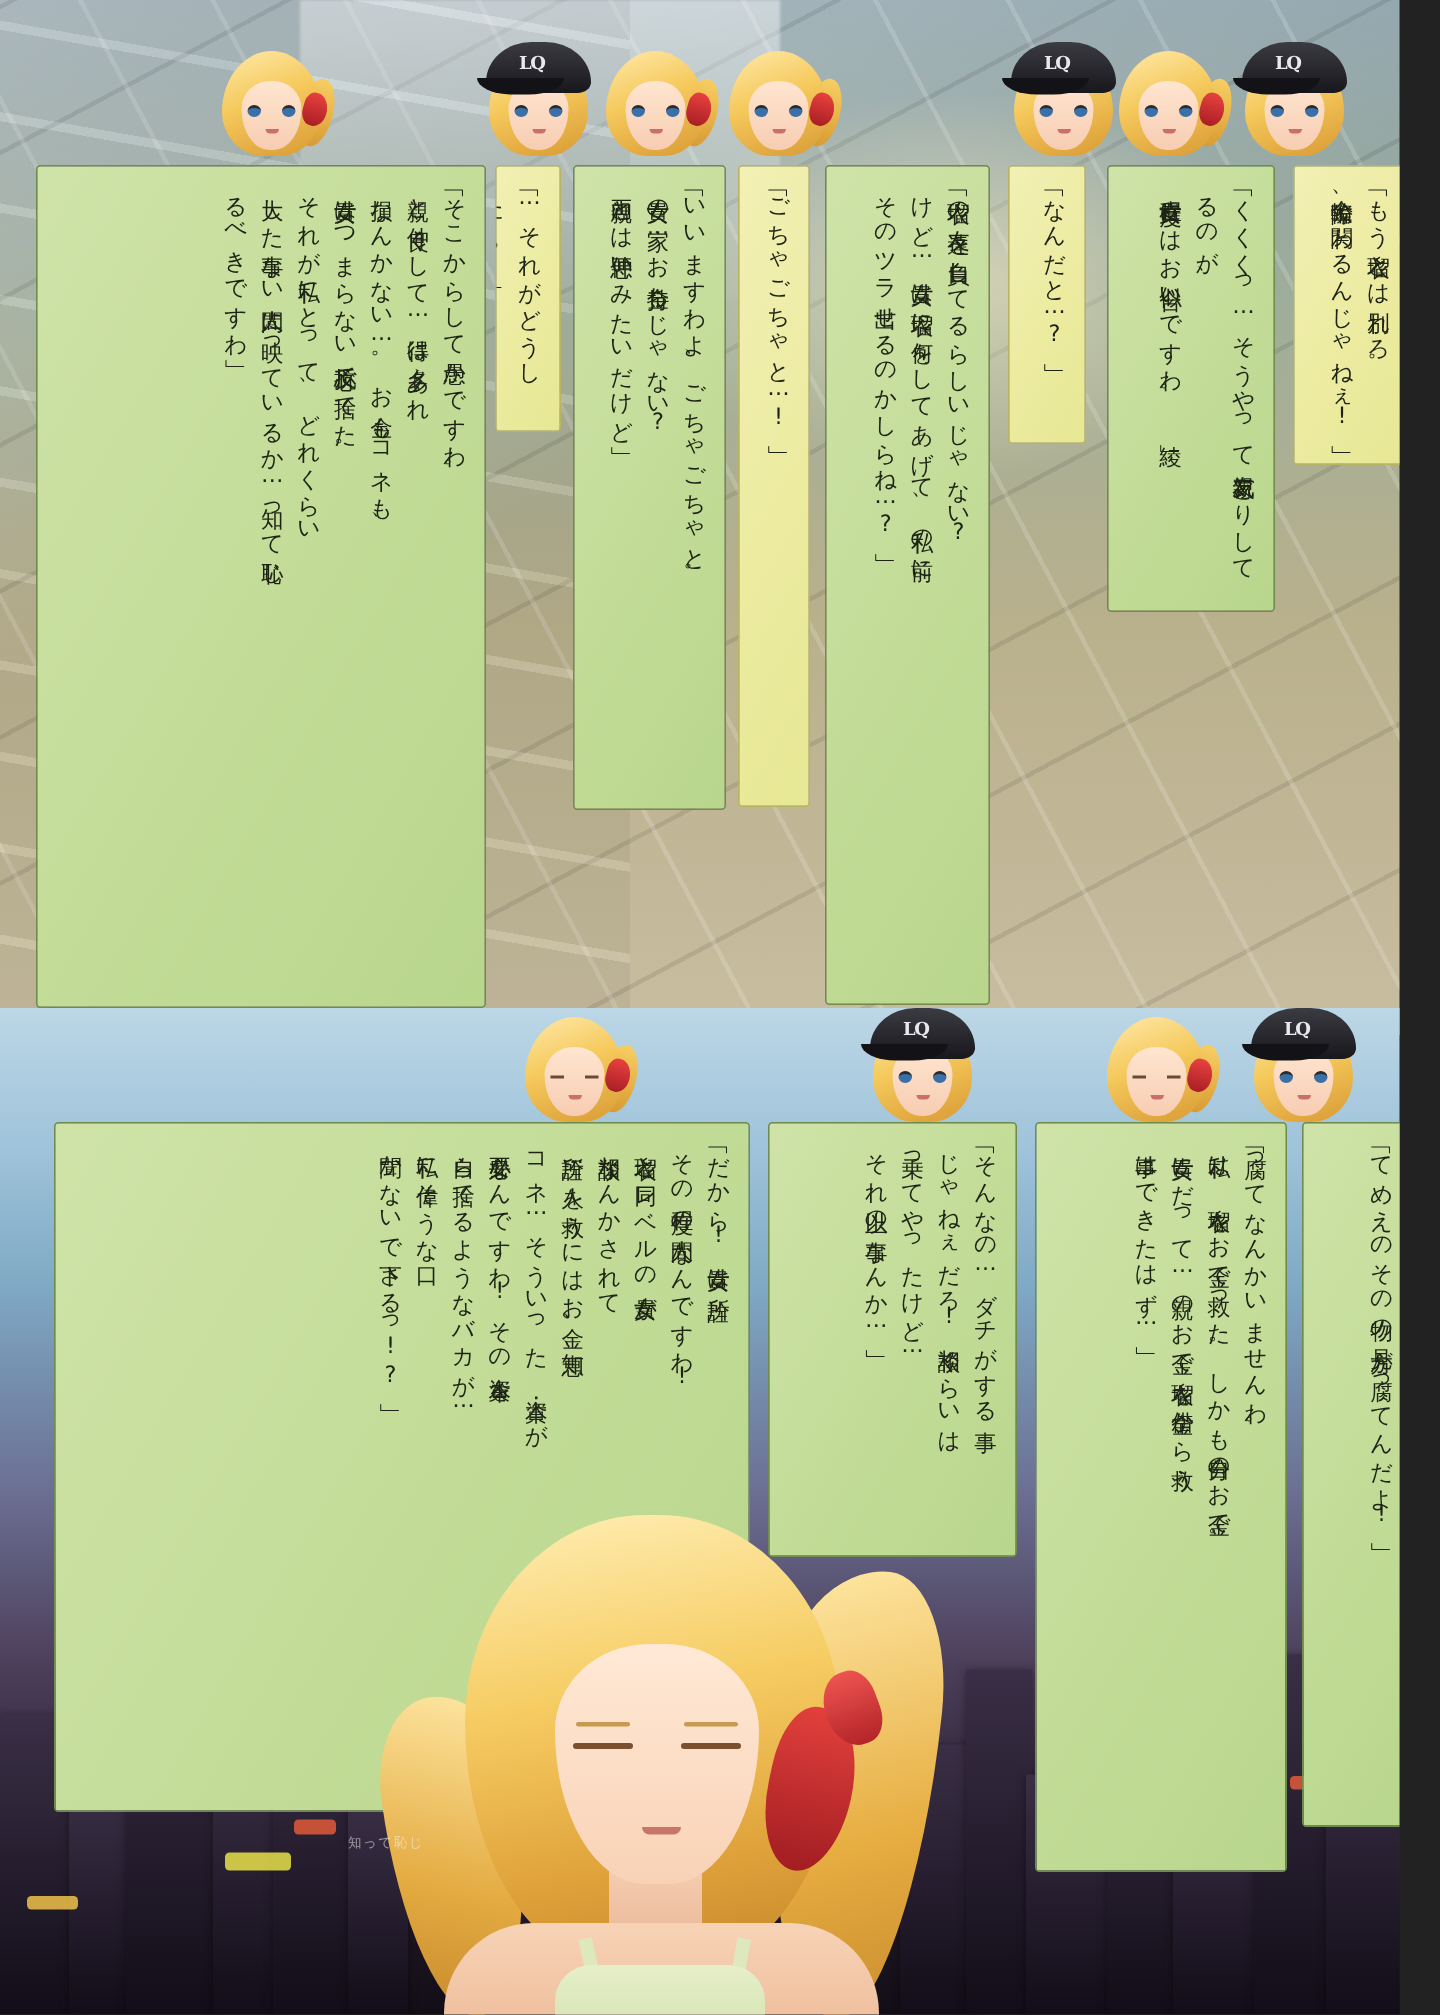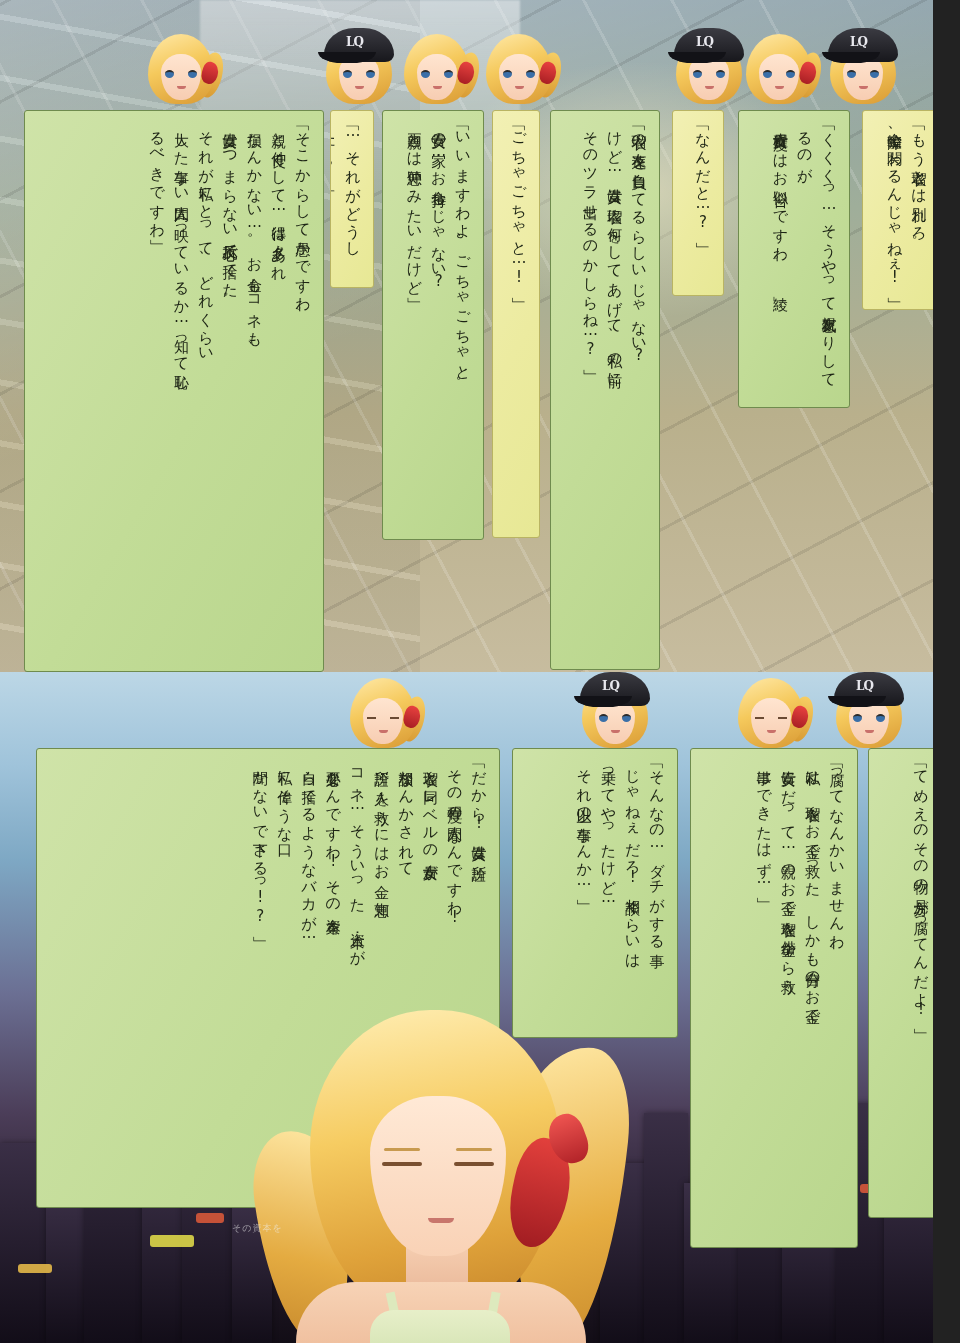--- a/index.html
+++ b/index.html
@@ -500,15 +500,15 @@
     <div class="fg-strap r"></div>
     <div class="fg-top"></div>
     <div class="fg-face"></div>
     <div class="fg-brow l"></div>
     <div class="fg-brow r"></div>
     <div class="fg-eye l"></div>
     <div class="fg-eye r"></div>
     <div class="fg-mouth"></div>
   </div>
 
-  <div class="watermark">その資本を</div>
+  <div class="watermark">知って恥じ</div>
 
 </div>
 
 </body></html>

